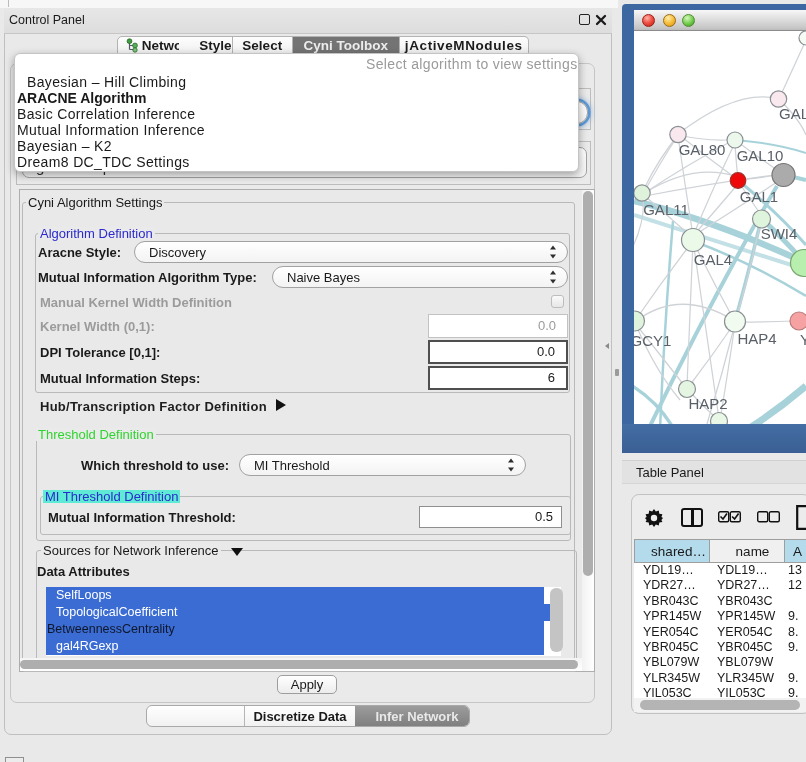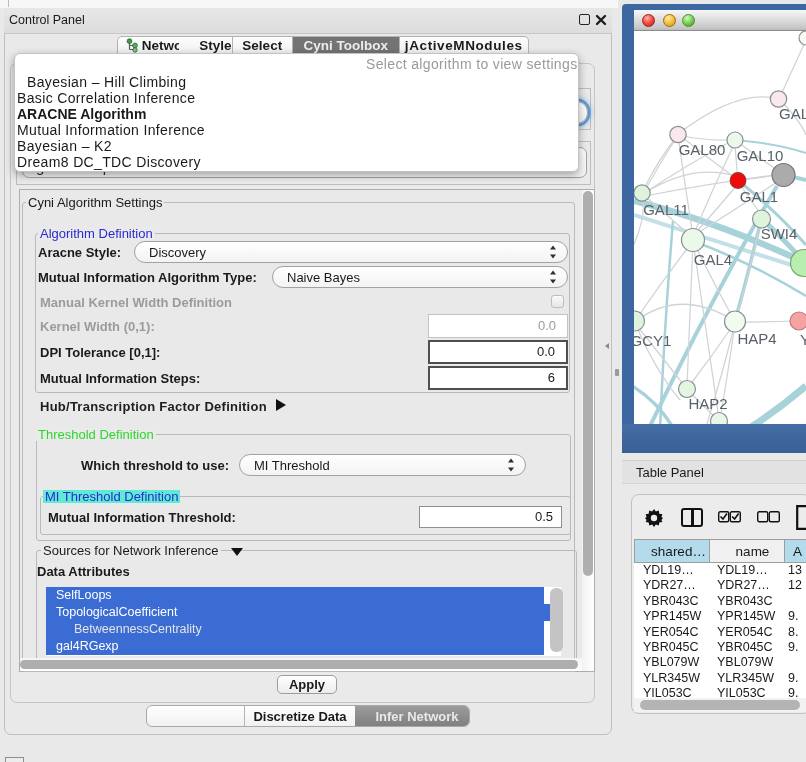--- a/index.html
+++ b/index.html
@@ -117,46 +117,46 @@
 
   <div class="grp" style="left:36px;top:550px;width:539px;height:120px"></div>
   <div class="glbl" style="left:41px;top:544px;background:#eaeaea">Sources for Network Inference</div>
   <div class="abs" style="left:231px;top:548px;width:0;height:0;border-left:6.5px solid transparent;border-right:6.5px solid transparent;border-top:8px solid #111"></div>
 
   <div class="lbl b" style="left:37px;top:564px">Data Attributes</div>
 
   <div class="abs" style="left:46px;top:587px;width:515px;height:69px;background:#ffffff;overflow:hidden">
     <div style="background:#3a6cd4;color:#fff;font-size:12.5px;height:17px;line-height:17px;padding-left:10px;width:498px;box-sizing:border-box">SelfLoops</div>
     <div style="background:#3a6cd4;color:#fff;font-size:12.5px;height:17px;line-height:17px;padding-left:10px;width:598px;box-sizing:border-box">TopologicalCoefficient</div>
-    <div style="background:#3a6cd4;color:#e5e5e5;font-size:12.5px;height:17px;line-height:17px;padding-left:28px;width:498px;box-sizing:border-box">BetweennessCentrality</div>
+    <div style="background:#3a6cd4;color:#0f172a;font-size:12.5px;height:17px;line-height:17px;padding-left:1px;width:498px;box-sizing:border-box">BetweennessCentrality</div>
     <div style="background:#3a6cd4;color:#fff;font-size:12.5px;height:17px;line-height:17px;padding-left:10px;width:498px;box-sizing:border-box">gal4RGexp</div>
 
   </div>
   <div class="abs" style="left:550px;top:588px;width:13px;height:64px;background:#c4c4c4;border-radius:6px"></div>
 
   <div class="abs" style="left:20px;top:658px;width:562px;height:13px;background:linear-gradient(#f4f4f4,#ffffff)"></div>
   <div class="abs" style="left:20px;top:660px;width:558px;height:9px;background:#aeaeae;border-radius:5px"></div>
 
-  <div class="abs" style="left:277px;top:675px;width:60px;height:19px;background:linear-gradient(#ffffff,#ececec);border:1px solid #9e9e9e;border-radius:5px;box-sizing:border-box;text-align:center;font-size:13px;font-weight:700;line-height:17px">Apply</div>
+  <div class="abs" style="left:277px;top:675px;width:60px;height:19px;background:linear-gradient(#ffffff,#ececec);border:1px solid #9e9e9e;border-radius:5px;box-sizing:border-box;text-align:center;font-size:13px;font-weight:400;line-height:17px">Apply</div>
 
   <div class="abs" style="left:146px;top:705px;width:324px;height:22px;background:linear-gradient(#ffffff,#f1f1f1);border:1px solid #a9a9a9;border-radius:6px;box-sizing:border-box;overflow:hidden">
     <div class="abs" style="left:0;top:16px;width:97px;height:22px;text-align:center;font-size:13px;font-weight:700;line-height:21px">Impute Data</div>
     <div class="abs" style="left:97px;top:0;width:1px;height:22px;background:#b5b5b5"></div>
     <div class="abs" style="left:98px;top:0;width:110px;height:22px;text-align:center;font-size:13px;font-weight:700;line-height:21px">Discretize Data</div>
     <div class="abs" style="left:208px;top:0;width:114px;height:22px;background:linear-gradient(#9c9c9c,#7d7d7d);color:#e9e9e9;text-align:center;font-size:13px;font-weight:700;line-height:21px;padding-left:10px;box-sizing:border-box">Infer Network</div>
   </div>
 
   <div class="abs" style="left:14px;top:53px;width:564.5px;height:119px;background:#ffffff;border:1px solid #c4c4c4;border-radius:6px;box-sizing:border-box;box-shadow:0 3px 8px rgba(0,0,0,.35);z-index:50;letter-spacing:0.35px">
     <div style="height:20px;line-height:21px;text-align:right;color:#9a9a9a;font-size:14px">Select algorithm to view settings</div>
     <div style="height:16px;line-height:16px;padding-left:12px;font-size:14px">Bayesian – Hill Climbing</div>
+    <div style="height:16px;line-height:16px;padding-left:2px;font-size:14px;font-weight:700;letter-spacing:0">ARACNE Algorithm</div>
     <div style="height:16px;line-height:16px;padding-left:2px;font-size:14px">Basic Correlation Inference</div>
-    <div style="height:16px;line-height:16px;padding-left:2px;font-size:14px;font-weight:700;letter-spacing:0">ARACNE Algorithm</div>
     <div style="height:16px;line-height:16px;padding-left:2px;font-size:14px">Mutual Information Inference</div>
     <div style="height:16px;line-height:16px;padding-left:2px;font-size:14px">Bayesian – K2</div>
-    <div style="height:16px;line-height:16px;padding-left:2px;font-size:14px">Dream8 DC_TDC Discovery</div>
+    <div style="height:16px;line-height:16px;padding-left:2px;font-size:14px">Dream8 DC_TDC Settings</div>
   </div>
 
   <div class="abs" style="left:5px;top:757px;width:19px;height:12px;border:1.5px solid #8f8f8f;background:#ececec;box-sizing:border-box"></div>
 
   <div class="abs" style="left:605px;top:343px;width:0;height:0;border-top:3px solid transparent;border-bottom:3px solid transparent;border-right:4px solid #8a8a8a"></div>
   <div class="abs" style="left:615px;top:369px;width:4px;height:7px;background:#9a9a9a;border-radius:1px"></div>
 
   <div class="abs" style="left:622px;top:4px;width:184px;height:449px;background:#3c67a1;border-radius:4px 0 0 0"></div>
   <div class="abs" style="left:634px;top:10px;width:172px;height:21px;background:linear-gradient(#f7f7f7,#c9c9c9 85%,#bcbcbc);border-bottom:1px solid #8c8c8c;box-sizing:border-box"></div>
 

